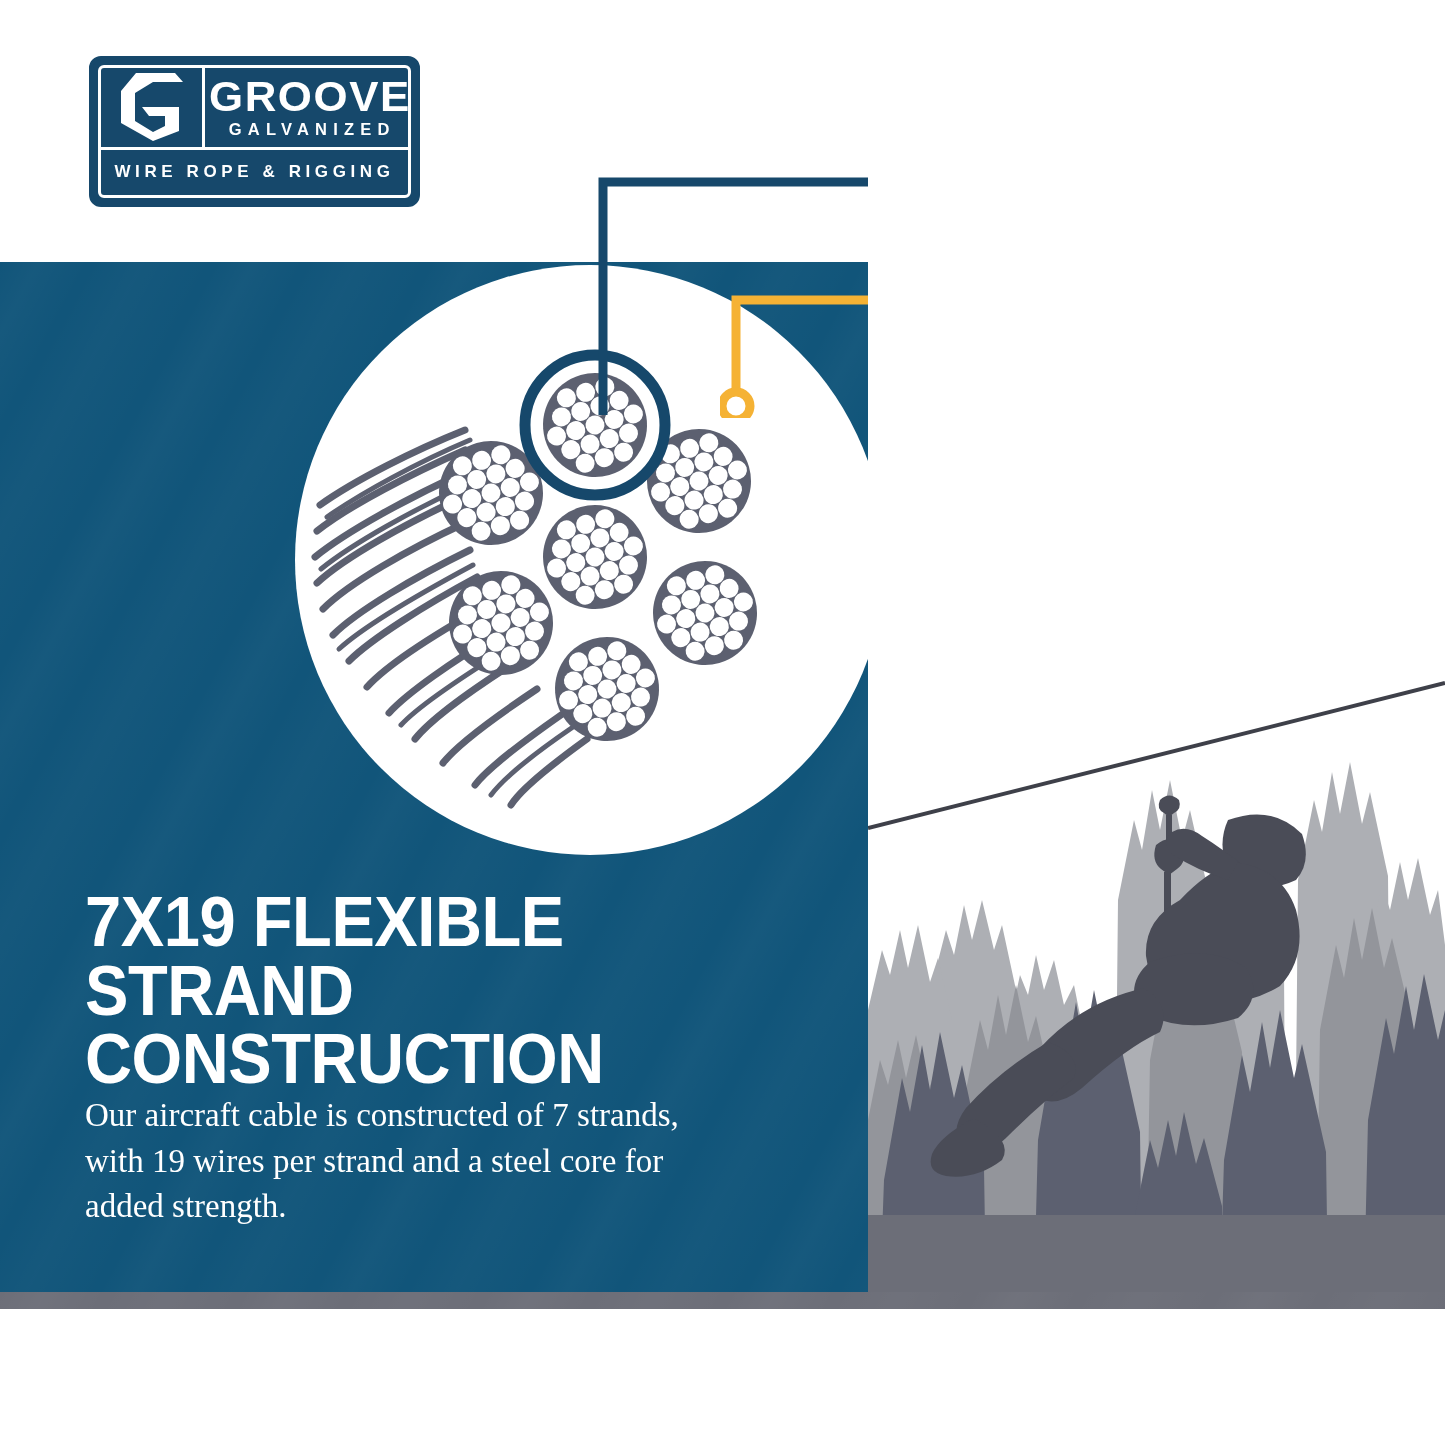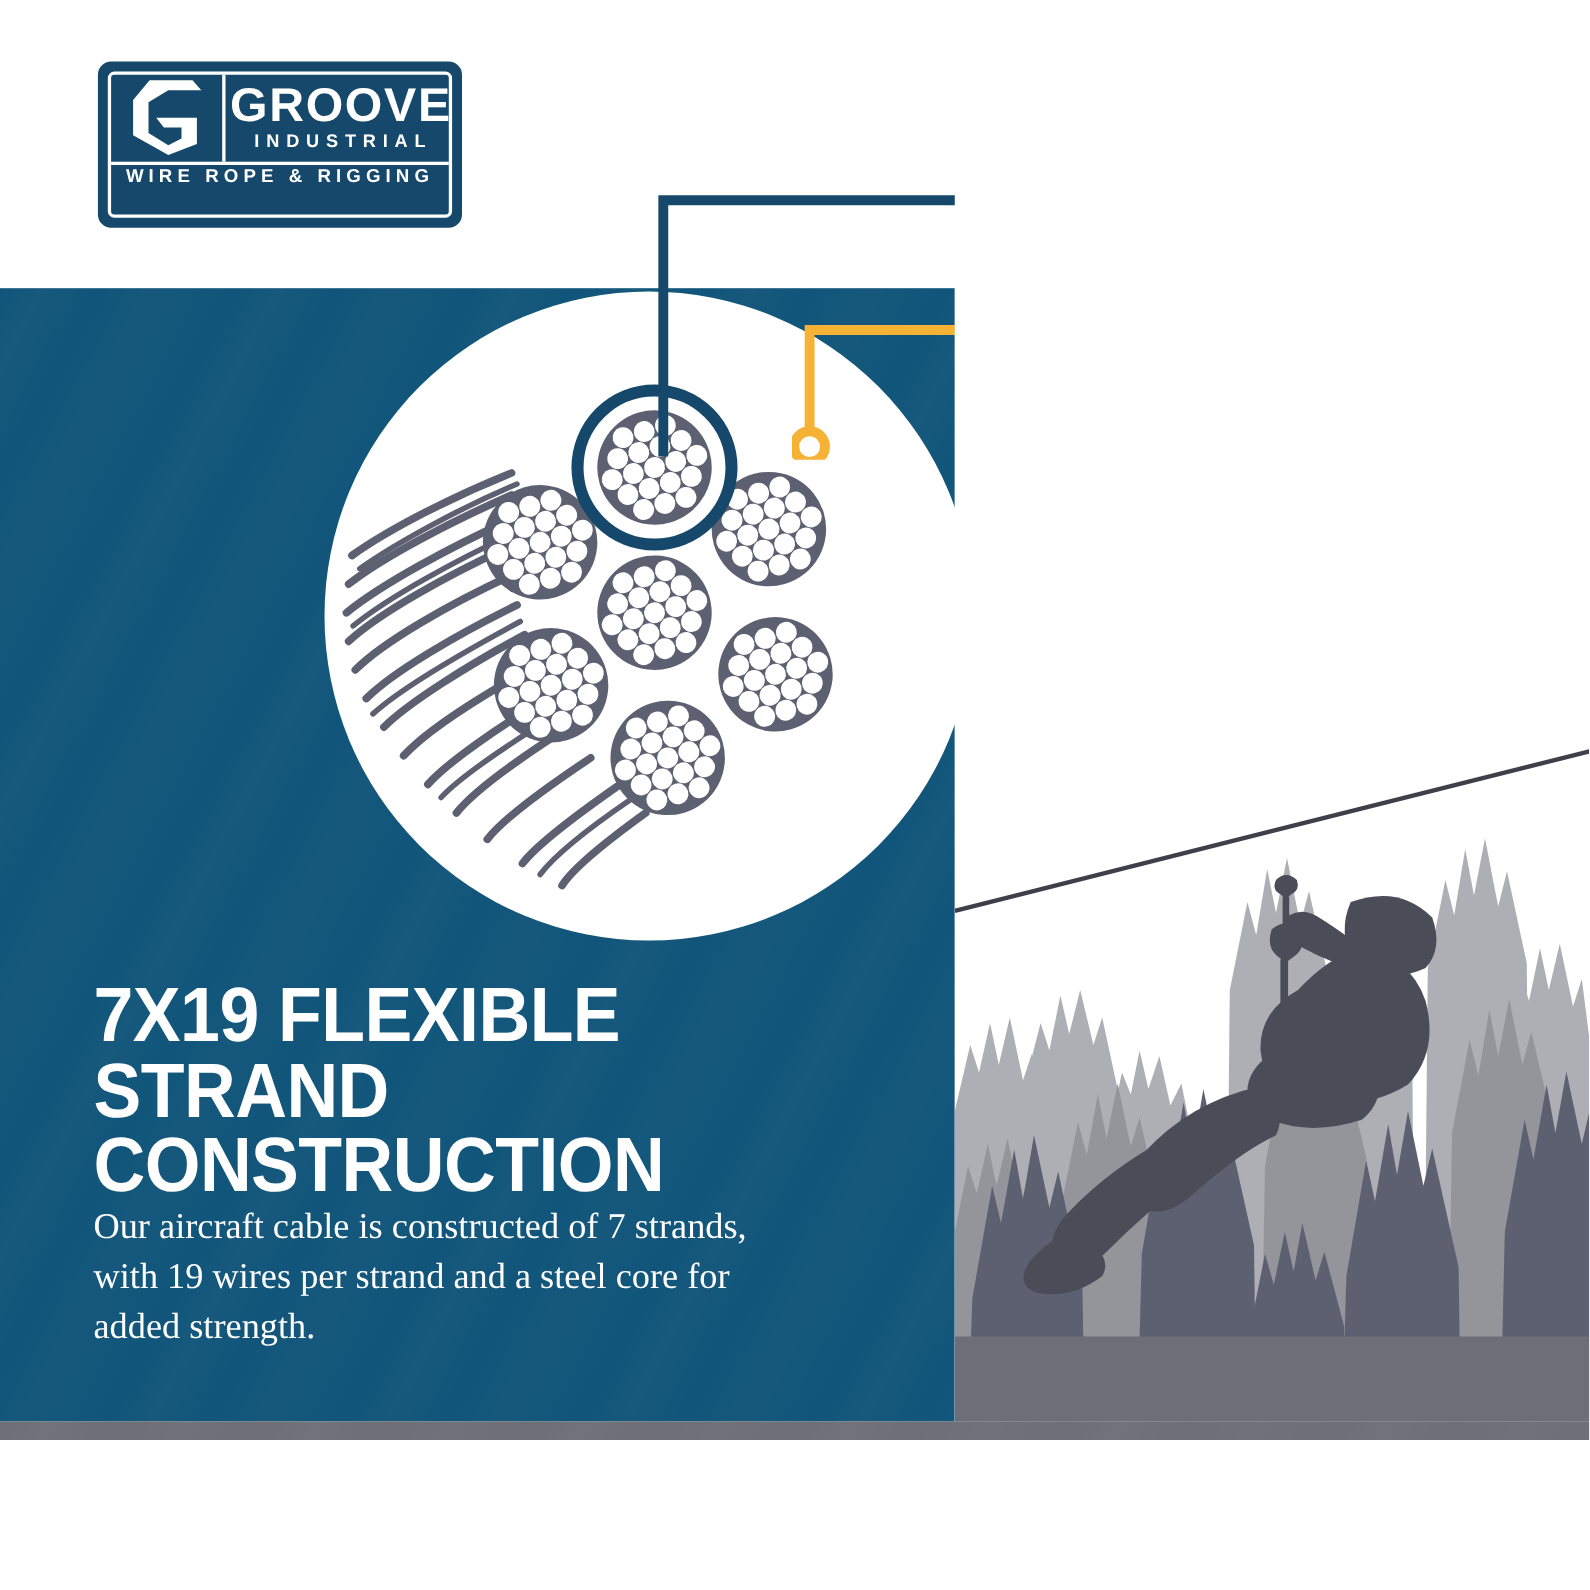--- a/index.html
+++ b/index.html
@@ -43,21 +43,21 @@
     letter-spacing:1.5px;
     transform:scaleX(1.02);
     font-family:"Liberation Sans",sans-serif;
   }
   #logo-industrial{
     color:#fff;font-weight:bold;font-size:16.5px;line-height:1.1;
     letter-spacing:6.2px;margin-top:4px;margin-left:4px;
     font-family:"Liberation Sans",sans-serif;
   }
   #logo-bottom{
-    flex:1;display:flex;align-items:flex-start;justify-content:center;
+    flex:1;display:flex;align-items:center;justify-content:center;
   }
   #logo-tagline{
     color:#fff;font-weight:bold;font-size:17px;letter-spacing:4.6px;
     font-family:"Liberation Sans",sans-serif;
     white-space:nowrap;
   }
 
   
   #teal-panel{
     position:absolute;left:0;top:262px;width:868px;height:1030px;
@@ -161,21 +161,21 @@
   <div id="logo">
     <div id="logo-inner">
       <div id="logo-top">
         <div id="logo-mark">
           <svg width="78" height="72" viewBox="0 0 78 72">
             <path fill="#ffffff" d="M23 2 L62 2 L70 11 L40 11 L22 22 L22 50 L40 61 L52 55 L52 45 L36 45 L29 36 L66 36 L66 60 L40 70 L8 52 L8 20 Z"></path>
           </svg>
         </div>
         <div id="logo-words">
           <div id="logo-groove">GROOVE</div>
-          <div id="logo-industrial">INDUSTRIAL</div>
+          <div id="logo-industrial">GALVANIZED</div>
         </div>
       </div>
       <div id="logo-bottom">
         <div id="logo-tagline">WIRE ROPE &amp; RIGGING</div>
       </div>
     </div>
   </div>
 
   <svg id="rope-diagram" style="position:absolute;left:295px;top:265px;width:590px;height:590px;" viewBox="0 0 590 590">
     <defs>

